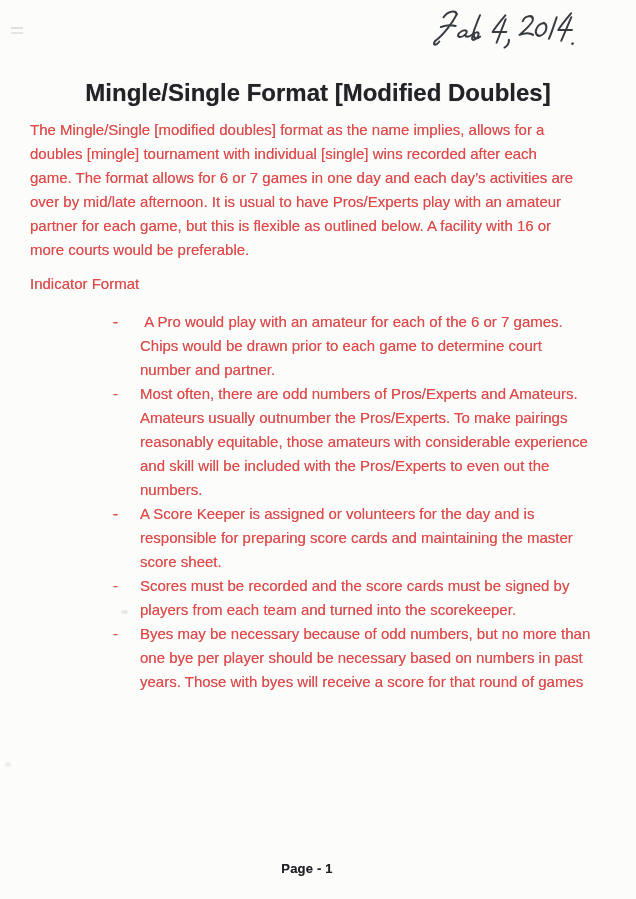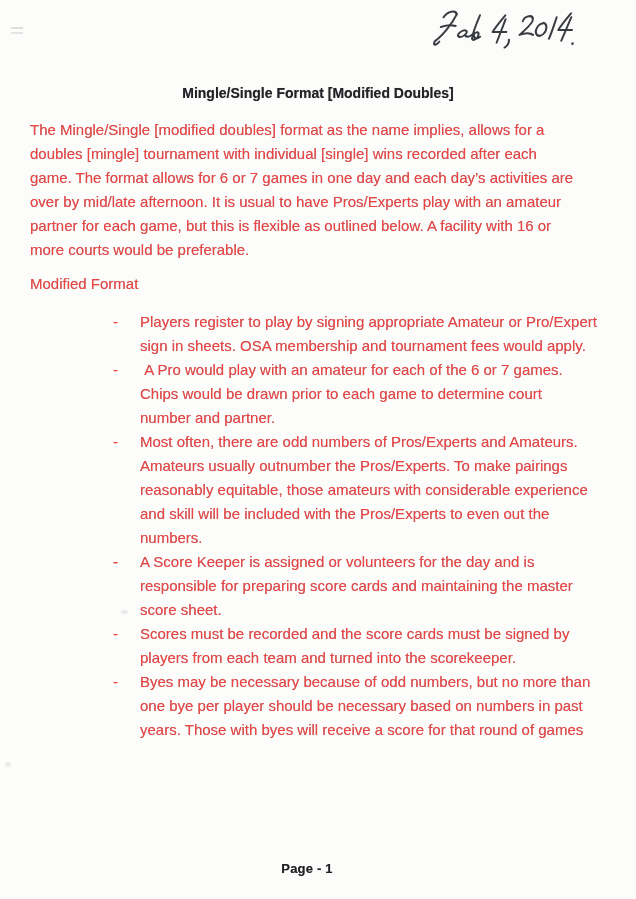--- a/index.html
+++ b/index.html
@@ -17,21 +17,21 @@
     font-size: 15px;
     line-height: 24px;
     color: #ef4444;
     white-space: pre-line;
     text-shadow: 0 0 0.6px rgba(38,39,43,0.45);
     font-weight: 400;
   }
   .title {
     margin-top: 80px;
     text-align: center;
-    font-size: 14px;
+    font-size: 24px;
     line-height: 26px;
     color: #222327;
     text-shadow: 0 0 0.7px rgba(34,35,39,0.55);
   }
   .intro {
     margin: 12px 4px 0 30px;
   }
   .heading {
     margin: 10px 0 0 30px;
   }
@@ -115,27 +115,25 @@
 
   <h1 class="title">Mingle/Single Format [Modified Doubles]</h1>
 
   <p class="intro doc-text">The Mingle/Single [modified doubles] format as the name implies, allows for a
 doubles [mingle] tournament with individual [single] wins recorded after each
 game. The format allows for 6 or 7 games in one day and each day’s activities are
 over by mid/late afternoon.  It is usual to have Pros/Experts play with an amateur
 partner for each game, but this is flexible as outlined below. A facility with 16 or
 more courts would be preferable.</p>
 
-  <p class="heading doc-text">Modified Format</p>
+  <p class="heading doc-text">Indicator Format</p>
 
   <div class="bullets">
     <div class="bullet">
       <span class="dash doc-text">-</span>
-      <span class="btext doc-text">Players register to play by signing appropriate Amateur or Pro/Expert
-sign in sheets. OSA membership and tournament fees would apply.</span>
     </div>
     <div class="bullet">
       <span class="dash doc-text">-</span>
       <span class="btext doc-text">&nbsp;A Pro would play with an amateur for each of the 6 or 7 games.
 Chips would be drawn prior to each game to determine court
 number and partner.</span>
     </div>
     <div class="bullet">
       <span class="dash doc-text">-</span>
       <span class="btext doc-text">Most often, there are odd numbers of Pros/Experts and Amateurs.

